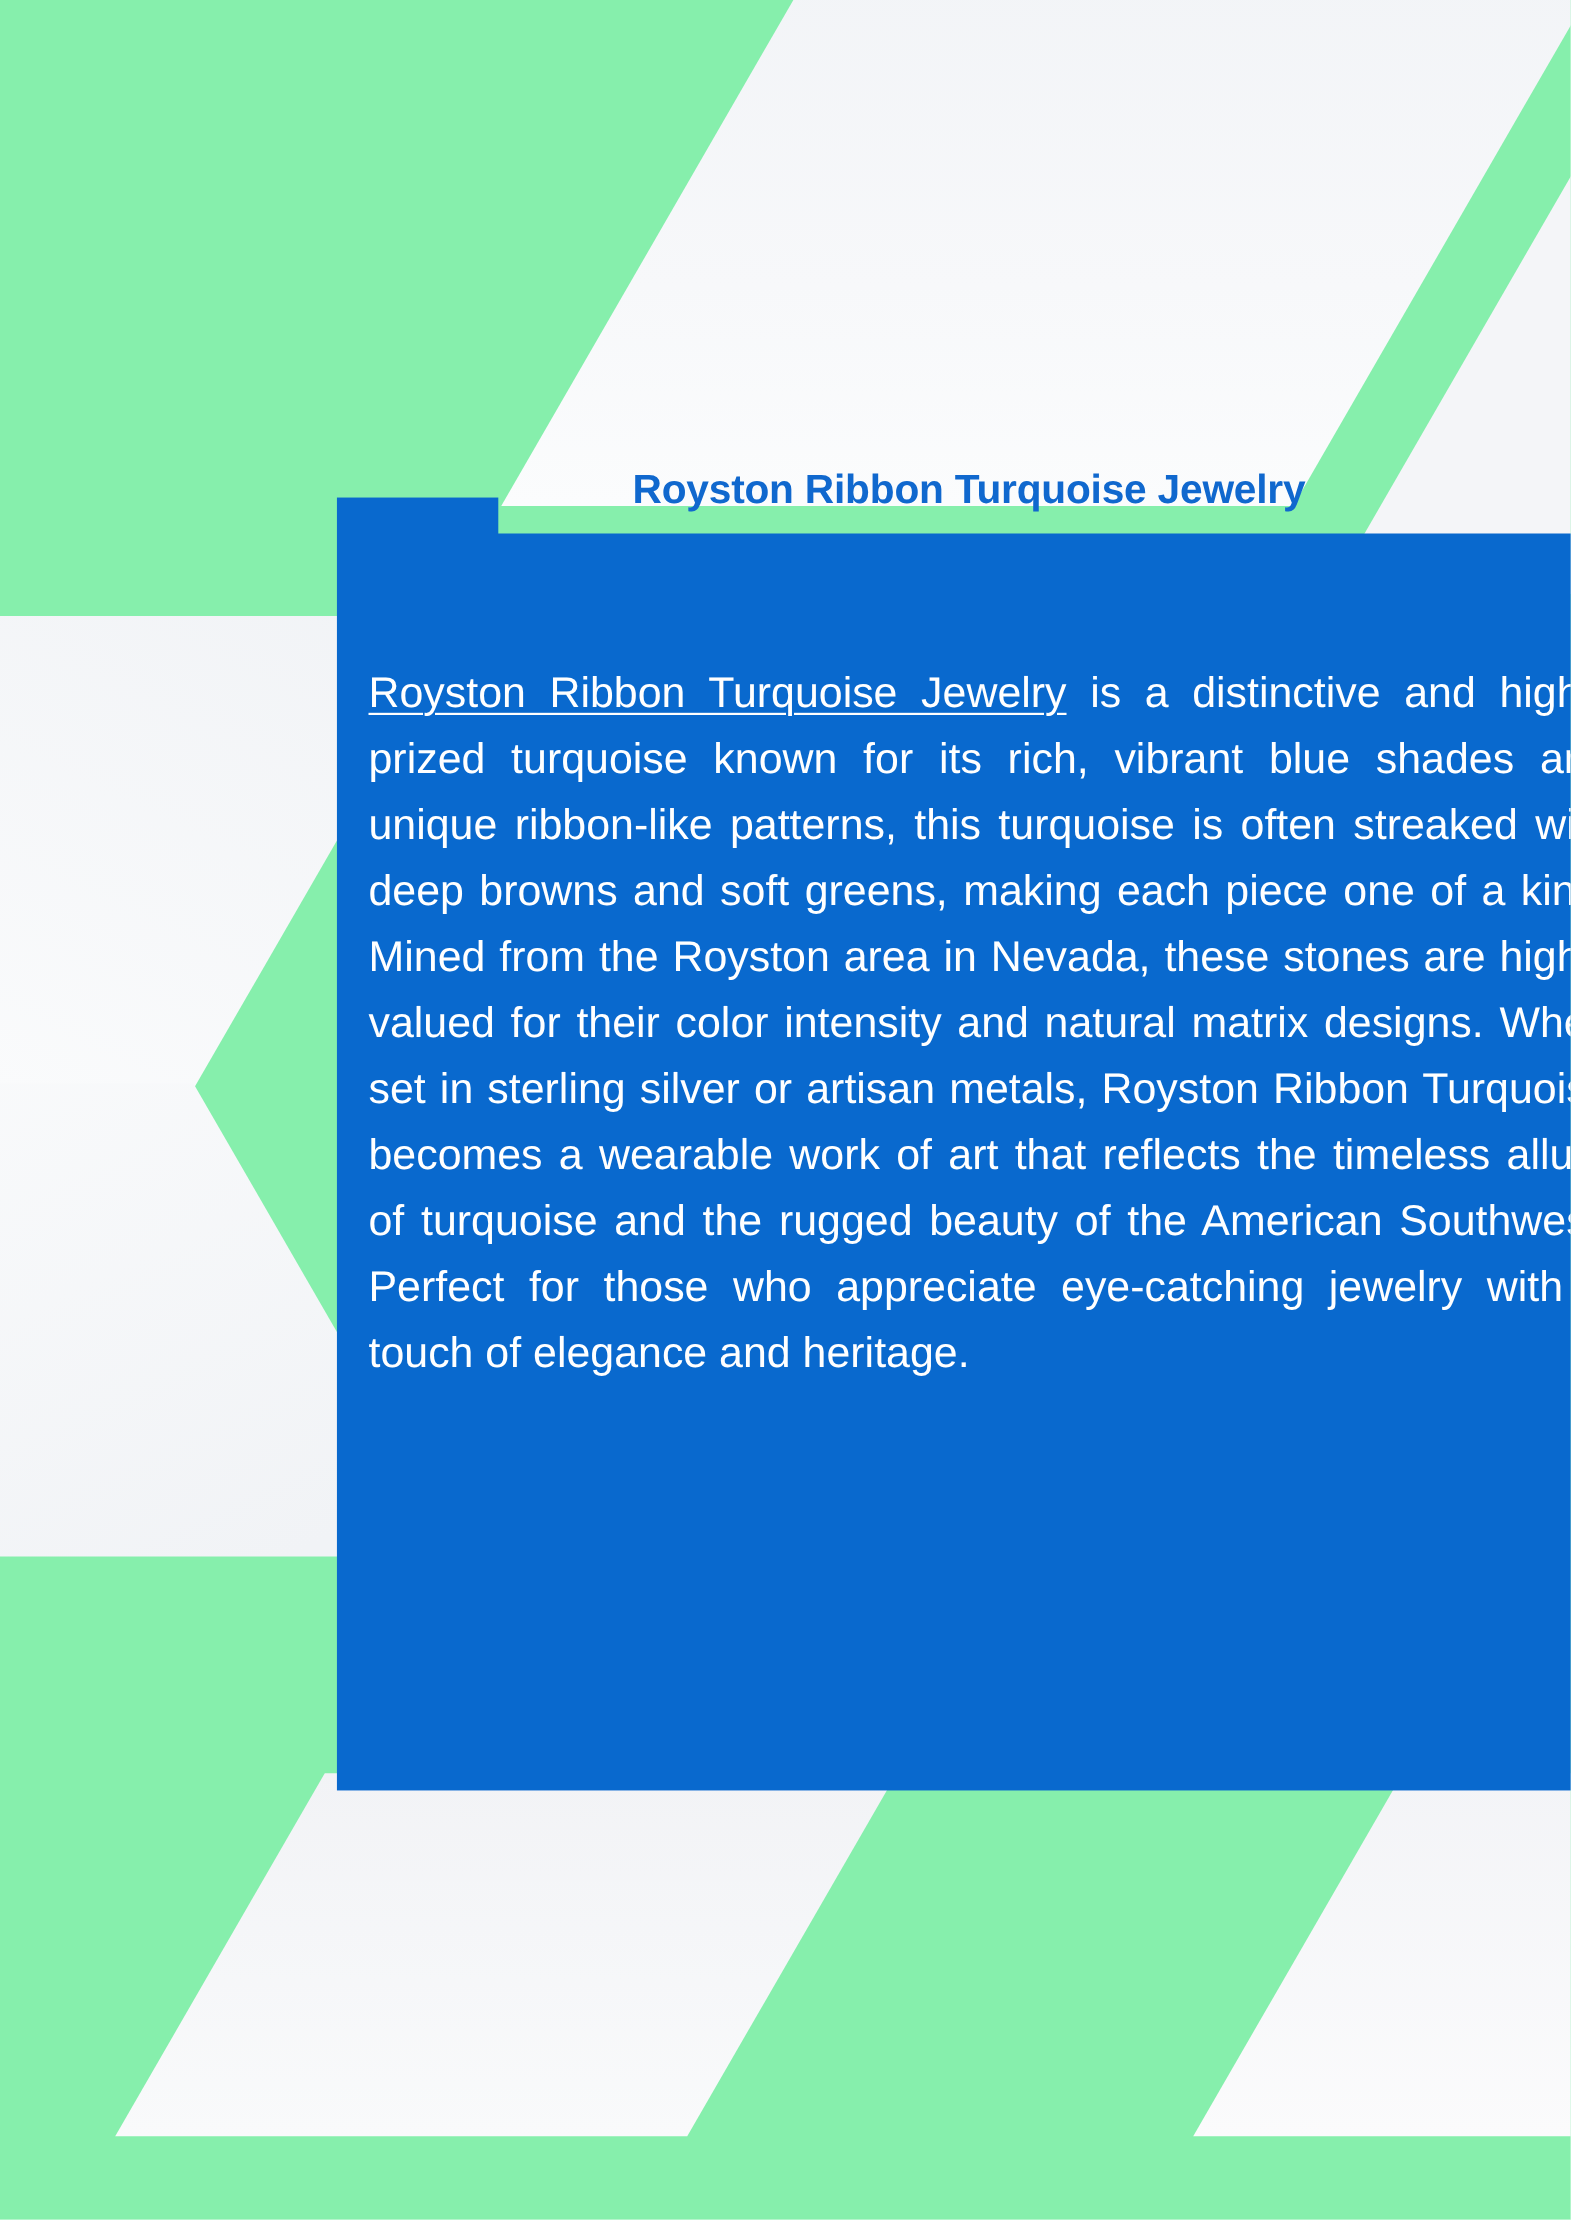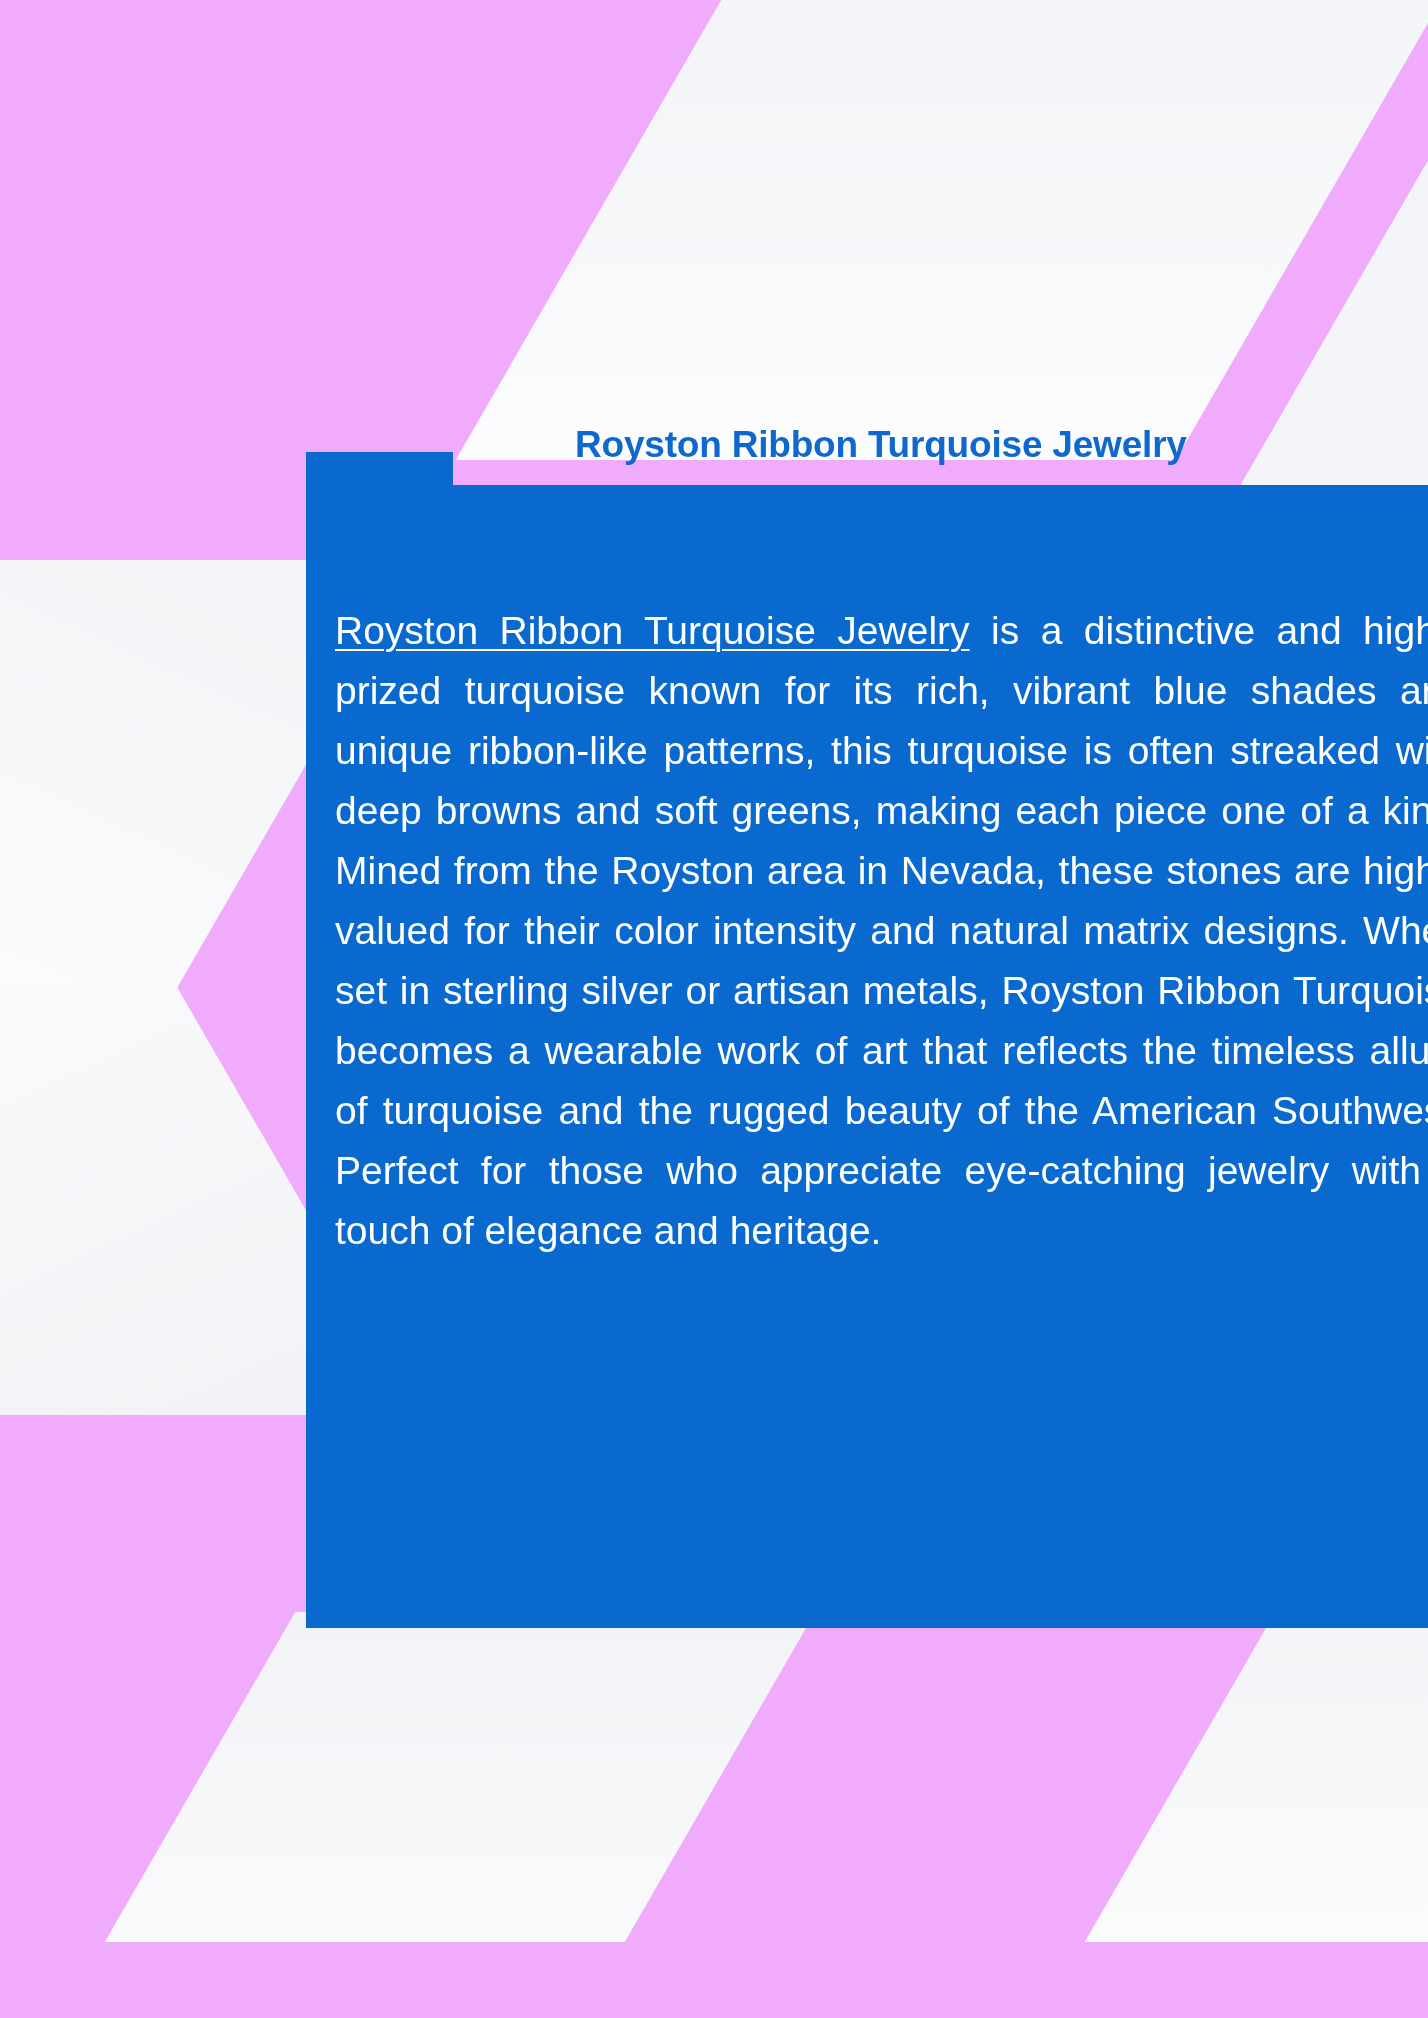--- a/index.html
+++ b/index.html
@@ -10,21 +10,21 @@
   }
   body {
     font-family: "Liberation Sans", sans-serif;
   }
 
   .page {
     position: relative;
     width: 1428px;
     height: 2018px;
     overflow: hidden;
-    background: #f0abfc;
+    background: #86efac;
   }
 
   
   .bg-layer {
     position: absolute;
     inset: 0;
     overflow: hidden;
     pointer-events: none;
   }
   .wm {

